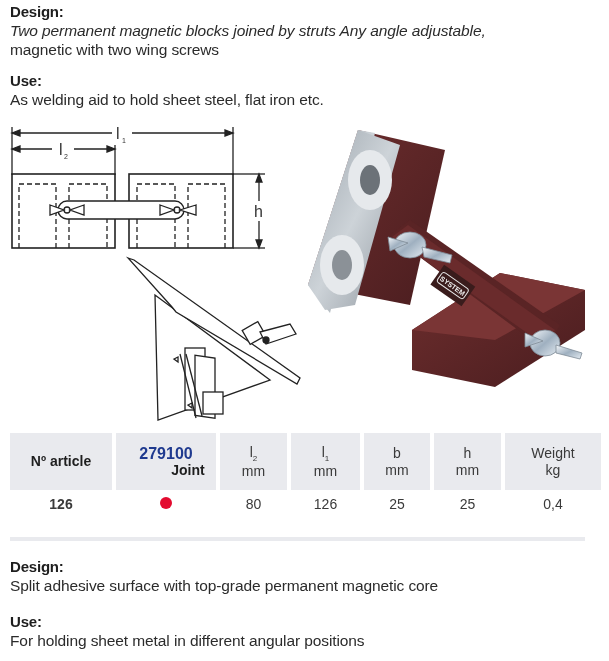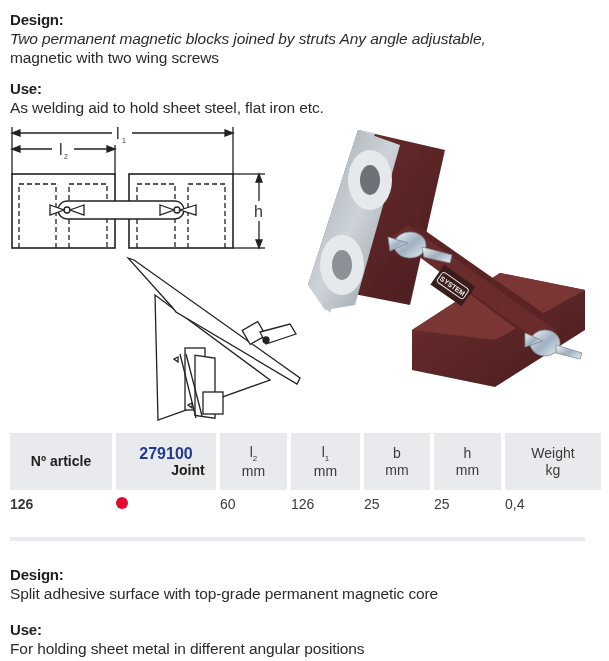--- a/index.html
+++ b/index.html
@@ -1,24 +1,24 @@
 <!DOCTYPE html>
 <html><head>
   <meta charset="utf-8">
   <style>
     html, body { margin: 0; padding: 0; background: #ffffff; }
     body { width: 609px; height: 661px; position: relative; overflow: hidden;
            font-family: "Liberation Sans", sans-serif; color: #2a2a2a; }
-    .abs { position: absolute; margin-top: 8px; }
+    .abs { position: absolute; }
     .h-label { font-weight: bold; font-size: 15px; color: #1e1e1e; letter-spacing: -0.2px; }
     .body-txt { font-size: 15.5px; color: #2b2b2b; line-height: 19px; letter-spacing: -0.1px; }
     .dim-svg, .sketch-svg, .photo-svg { position: absolute; }
     table.spec { position: absolute; left: 10px; top: 433px; border-collapse: separate; border-spacing: 4px 0; margin-left: -4px; }
     table.spec th { background: #e9eaee; height: 57px; font-weight: normal; font-size: 14px; color: #3a3a3a; text-align: center; vertical-align: middle; padding: 0; line-height: 17px; }
-    table.spec td { height: 22px; text-align: left; font-size: 14px; color: #3a3a3a; padding: 0; vertical-align: bottom; }
+    table.spec td { height: 22px; text-align: center; font-size: 14px; color: #3a3a3a; padding: 0; vertical-align: bottom; }
     .art-head { font-weight: bold; color: #1e1e1e; font-size: 14px; }
     .blue { color: #1f3a8f; font-weight: bold; }
     .code-blue { color: #1f3a8f; font-weight: bold; font-size: 16px; display: block; }
     .joint { font-weight: bold; color: #1e1e1e; font-size: 14px; display: block; padding-left: 44px; }
     .dot { display: inline-block; width: 12px; height: 12px; border-radius: 50%; background: #e30b2f; vertical-align: middle; margin-bottom: 3px; }
     .sub { font-size: 8px; position: relative; top: 4px; }
     .divider { position: absolute; left: 10px; top: 537px; width: 575px; height: 4px; background: #e9eaee; }
   </style>
 </head>
 <body>
@@ -173,21 +173,21 @@
       <th style="width:96px;">
         <span>Weight</span><br>
         <span>kg</span>
       </th>
     </tr>
   </thead>
   <tbody>
     <tr>
       <td class="blue">126</td>
       <td><span class="dot"></span></td>
-      <td>60</td>
+      <td>80</td>
       <td>126</td>
       <td>25</td>
       <td>25</td>
       <td>0,4</td>
     </tr>
   </tbody>
 </table>
 
 <div class="divider"></div>
 

